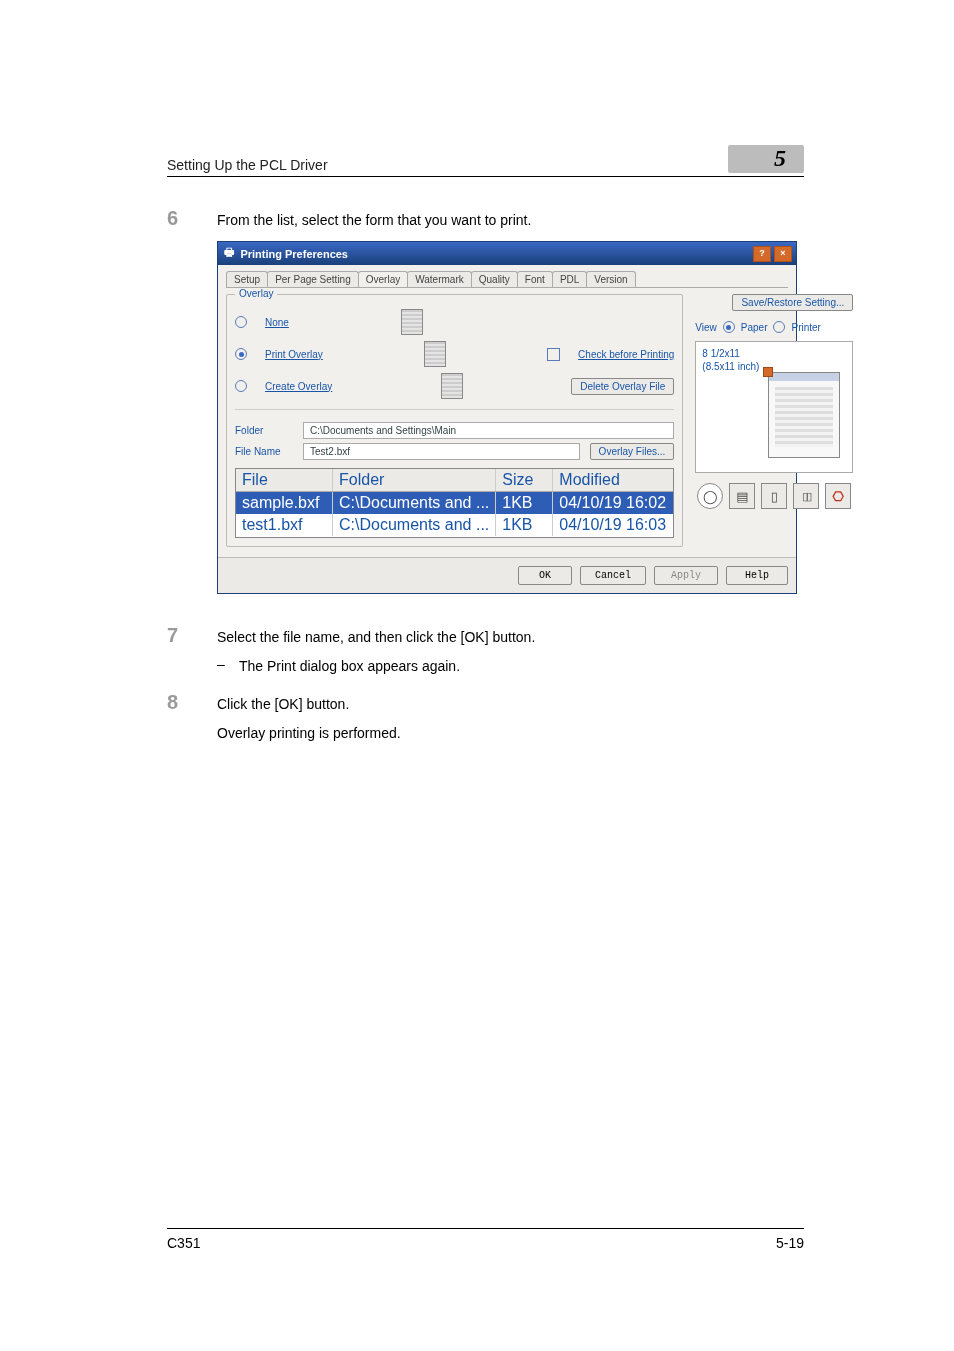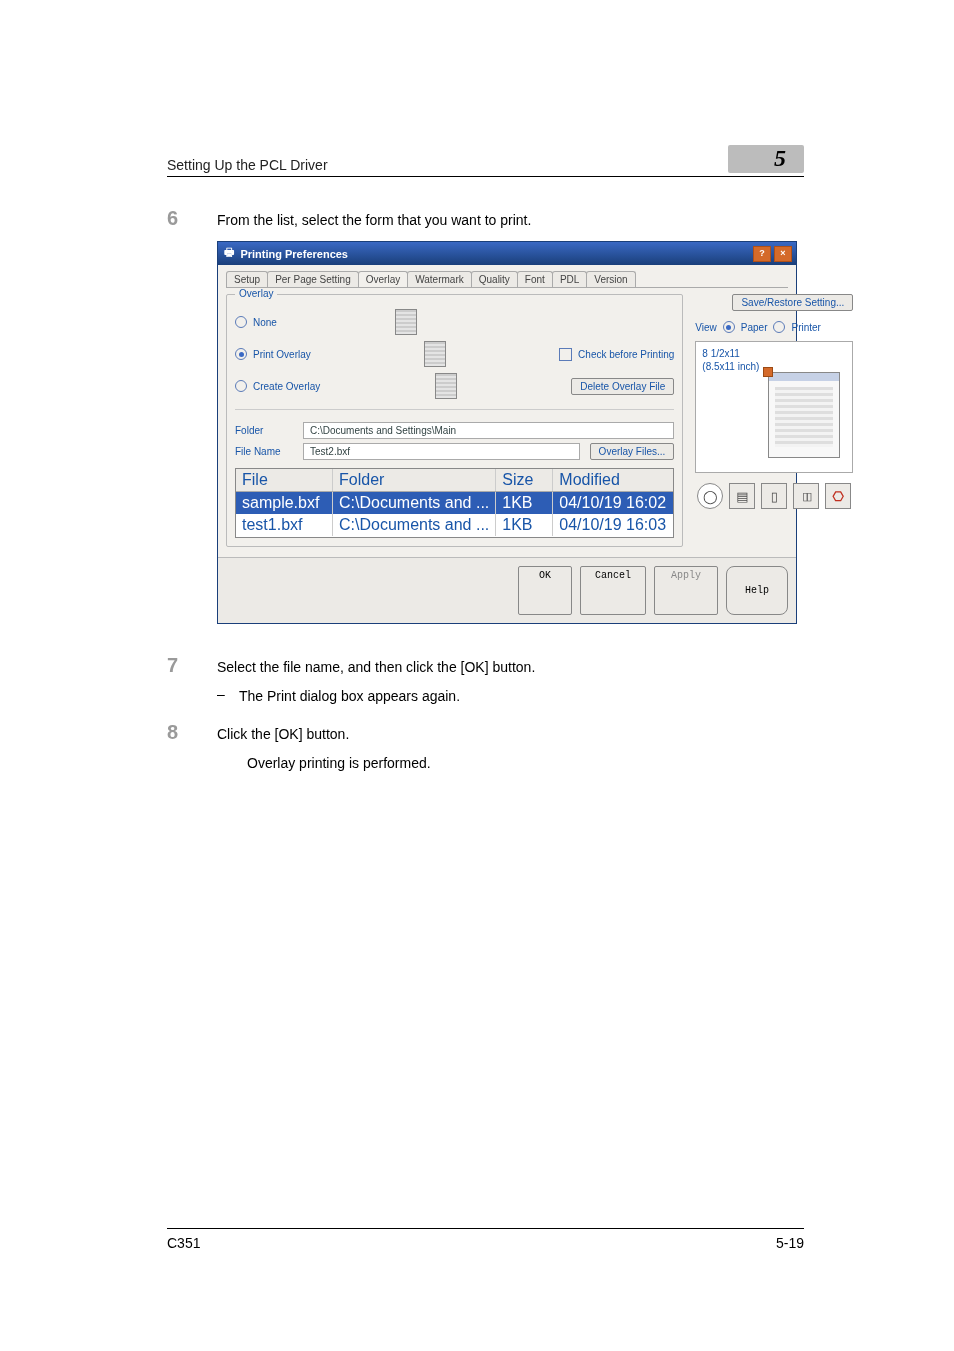--- a/index.html
+++ b/index.html
@@ -123,21 +123,21 @@
     border-radius:2px;
     padding:8px;
     background:#f2f0ec;
     position:relative;
   }
   .group-label {
     position:absolute; top:-7px; left:8px;
     background:#f2f0ec; padding:0 4px; color:#1855a8; font-size:10px;
   }
   .radio-row { display:flex; align-items:center; justify-content:space-between; margin:6px 0; gap:10px;}
-  .radio-left { display:flex; align-items:center; gap:6px; color:#1855a8; }
+  .radio-left { display:flex; align-items:center; gap:18px; color:#1855a8;text-decoration:underline; }
   .radio-circle {
     width:10px; height:10px; border:1px solid #5b7bb8; border-radius:50%;
     display:inline-flex; align-items:center; justify-content:center; flex-shrink:0;
   }
   .radio-dot { width:5px; height:5px; background:#3a69c4; border-radius:50%; }
   .thumb {
     width:20px; height:24px; border:1px solid #888; background:#dcdcdc;
     background-image: repeating-linear-gradient(#ccc 0 2px, #e4e4e4 2px 4px);
     flex-shrink:0;
   }
@@ -354,39 +354,39 @@
               <span class="fi accent">⎔</span>
             </div>
           </div>
         </div>
       </div>
 
       <div class="bottom-btns">
         <span class="small-btn" style="padding:3px 20px;color:#000;">OK</span>
         <span class="small-btn" style="padding:3px 14px;color:#000;">Cancel</span>
         <span class="small-btn" style="padding:3px 16px;color:#888;">Apply</span>
-        <span class="small-btn" style="padding:18px 18px;color:#000;border-radius:8px;">Help</span>
+        <span class="small-btn" style="padding:3px 18px;color:#000;">Help</span>
       </div>
     </div>
   </div>
 
   <div class="step-row" style="margin-top:30px;">
     <div class="step-num">7</div>
     <div class="step-text">Select the file name, and then click the [OK] button.</div>
   </div>
   <div class="sub-row">
     <div class="sub-dash">–</div>
     <div class="sub-text">The Print dialog box appears again.</div>
   </div>
 
   <div class="step-row" style="margin-top:14px;">
     <div class="step-num">8</div>
     <div class="step-text">Click the [OK] button.</div>
   </div>
-  <div class="sub-row" style="margin-left:80px;">
+  <div class="sub-row" style="margin-left:50px;">
     <div class="sub-text" style="margin-left:0;">Overlay printing is performed.</div>
   </div>
 </div>
 
 <div class="footer">
   <span>C351</span>
   <span>5-19</span>
 </div>
 
 </body></html>

